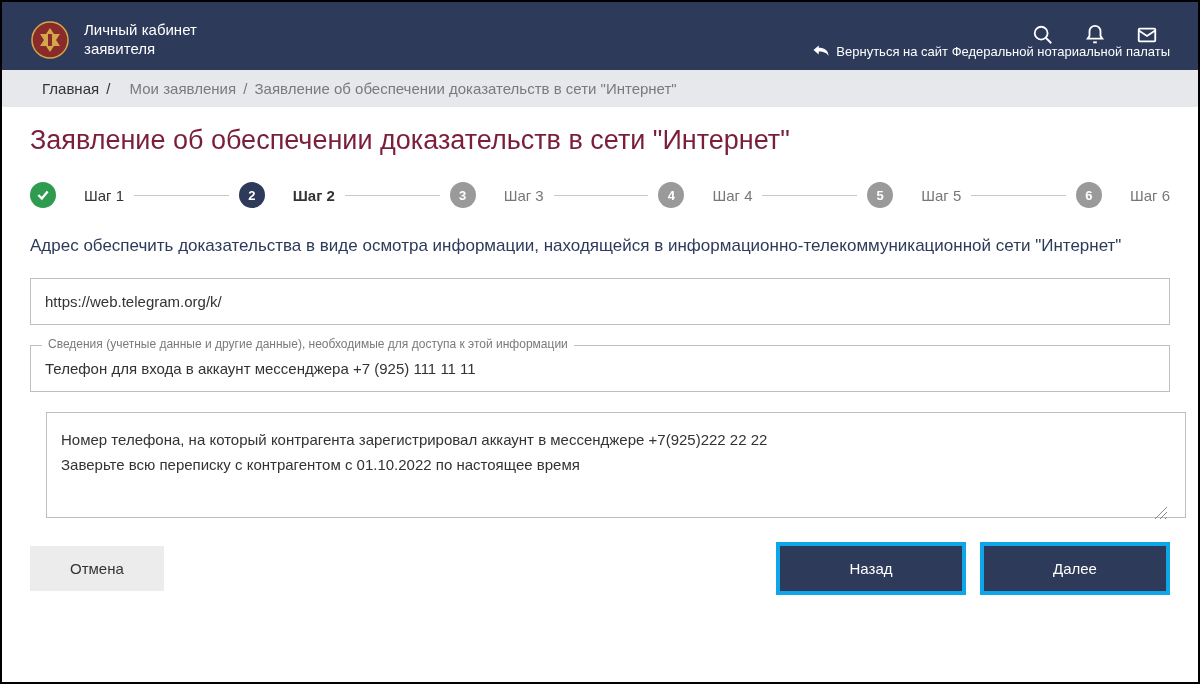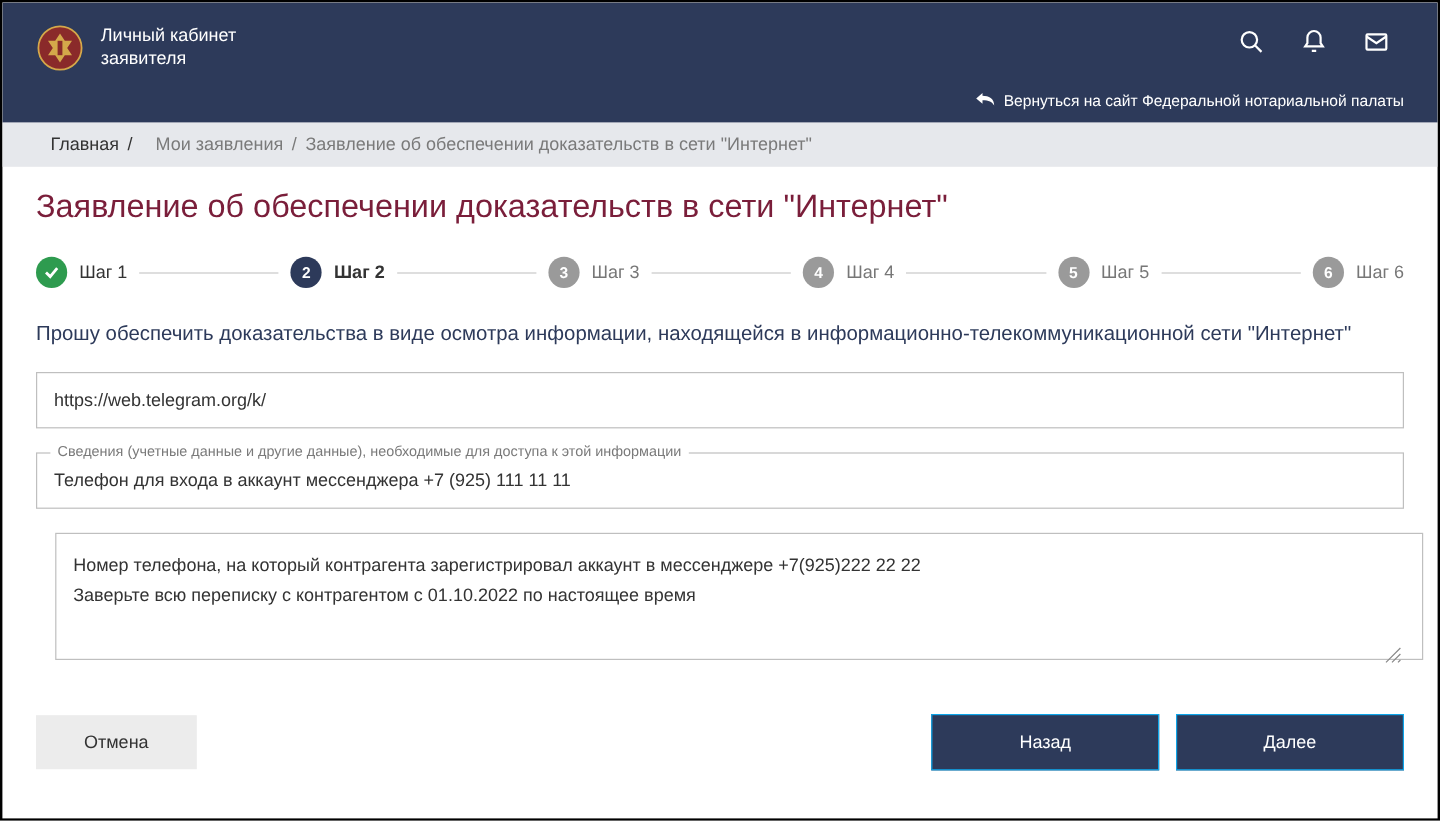--- a/index.html
+++ b/index.html
@@ -1,54 +1,54 @@
 <!DOCTYPE html>
 <html><head>
 <meta charset="utf-8">
 <style>
   * { box-sizing: border-box; margin: 0; padding: 0; }
   body { font-family: Arial, Helvetica, sans-serif; background: #fff; color: #333; }
   .frame { width: 1200px; height: 684px; margin: 0; border: 2px solid #000; position: relative; overflow: hidden; background: #fff; }
-  .header { background: #2d3a5a; color: #fff; height: 100px; display: flex; align-items: flex-start; justify-content: space-between; padding: 12px 28px 0 28px; position: relative; }
+  .header { background: #2d3a5a; color: #fff; height: 68px; display: flex; align-items: flex-start; justify-content: space-between; padding: 12px 28px 0 28px; position: relative; }
   .brand { display: flex; align-items: center; gap: 14px; padding-top: 6px; }
   .emblem { width: 40px; height: 40px; display: flex; align-items: center; justify-content: center; }
   .emblem svg { width: 40px; height: 40px; }
   .brand-text { font-size: 15px; line-height: 1.25; }
   .header-icons { display: flex; gap: 30px; padding-top: 10px; padding-right: 12px; }
   .header-icons svg { width: 22px; height: 22px; stroke: #fff; fill: none; stroke-width: 2; cursor: pointer; }
   .back-link { position: absolute; right: 28px; bottom: 10px; font-size: 13px; color: #fff; display: flex; align-items: center; gap: 6px; cursor: pointer; text-align: right; }
   .back-link svg { width: 18px; height: 14px; fill: #fff; }
   .breadcrumbs { background: #e6e8ec; padding: 10px 28px; font-size: 15px; color: #7a7a7a; }
   .breadcrumbs .bc-home { color: #333; }
   .breadcrumbs .sep { color: #333; margin: 0 3px; }
   .breadcrumbs .bc-link { cursor: pointer; margin-left: 12px; }
   .content { padding: 18px 28px 24px 28px; }
   .page-title { color: #7a1e3a; font-size: 27px; font-weight: 400; margin-bottom: 26px; }
   .stepper { display: flex; align-items: center; margin-bottom: 26px; }
-  .step { display: flex; align-items: center; gap: 10px; }
+  .step { display: flex; align-items: center; gap: 28px; }
   .step .circle { width: 26px; height: 26px; border-radius: 50%; display: flex; align-items: center; justify-content: center; font-size: 13px; font-weight: bold; }
   .step.done .circle { background: #2e9b4f; color: #fff; }
   .step.current .circle { background: #2d3a5a; color: #fff; }
   .step.future .circle { background: #9a9a9a; color: #fff; }
   .step .label { font-size: 15px; color: #333; }
   .step.future .label { color: #777; }
   .connector { flex: 1; height: 1px; background: #c8c8c8; margin: 0 10px; }
   .subtitle { color: #2d3a5a; font-size: 17px; line-height: 1.4; margin-bottom: 20px; }
   .field { position: relative; margin-bottom: 20px; }
   .field-label { position: absolute; top: -8px; left: 12px; background: #fff; padding: 0 6px; font-size: 12px; color: #7a7a7a; white-space: nowrap; }
   .field input, .field textarea { width: 100%; border: 1px solid #bfbfbf; padding: 14px 14px; font-size: 15px; font-family: inherit; color: #333; outline: none; resize: none; }
   .field textarea { line-height: 1.7; margin-left: 16px; }
   .field-ta { position: relative; }
   .resize-handle { position: absolute; right: 2px; bottom: 2px; width: 14px; height: 14px; pointer-events: none; }
   .resize-handle svg { width: 14px; height: 14px; }
   .buttons { display: flex; justify-content: space-between; align-items: center; margin-top: 18px; }
-  .btn { padding: 14px 40px; font-size: 15px; cursor: pointer; border: none; font-family: inherit; margin-top: 20px; }
+  .btn { padding: 14px 40px; font-size: 15px; cursor: pointer; border: none; font-family: inherit; }
   .btn-cancel { background: #ececec; color: #333; }
   .btn-group-right { display: flex; gap: 14px; }
-  .btn-primary { background: #2d3a5a; color: #fff; min-width: 190px; border: 1px solid #0ea5e9; text-align: center; }
+  .btn-primary { background: #2d3a5a; color: #fff; min-width: 190px; border: 4px solid #0ea5e9; text-align: center; }
 </style>
 </head>
 <body>
 
 <div class="frame">
   <div class="header">
     <div class="brand">
       <span class="emblem">
         <svg viewBox="0 0 40 40">
           <circle cx="20" cy="20" r="18" fill="#8a2a2a"></circle>
@@ -132,21 +132,21 @@
         <div class="circle">5</div>
         <div class="label">Шаг 5</div>
       </div>
       <div class="connector"></div>
       <div class="step future">
         <div class="circle">6</div>
         <div class="label">Шаг 6</div>
       </div>
     </div>
 
-    <div class="subtitle">Прошу обеспечить доказательства в виде осмотра информации, находящейся в информационно-телекоммуникационной сети "Интернет"</div>
+    <div class="subtitle">Адрес обеспечить доказательства в виде осмотра информации, находящейся в информационно-телекоммуникационной сети "Интернет"</div>
 
     <div class="field">
       <input type="text" value="https://web.telegram.org/k/" style="">
     </div>
 
     <div class="field">
       <div class="field-label">Сведения (учетные данные и другие данные), необходимые для доступа к этой информации</div>
       <input type="text" value="Телефон для входа в аккаунт мессенджера +7 (925) 111 11 11" style="">
     </div>
 

